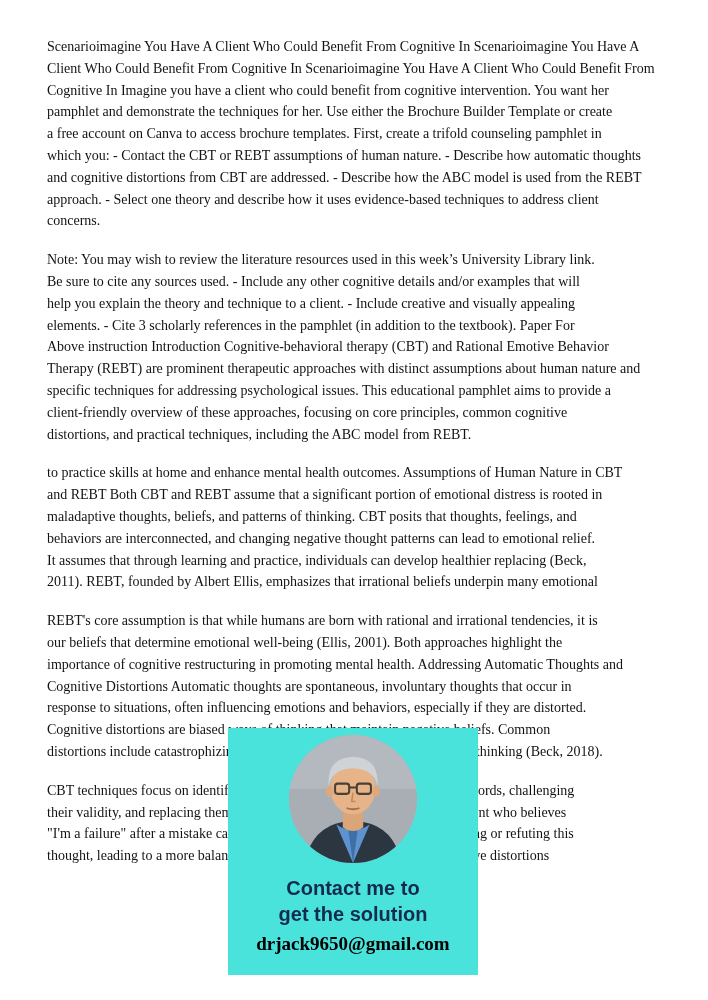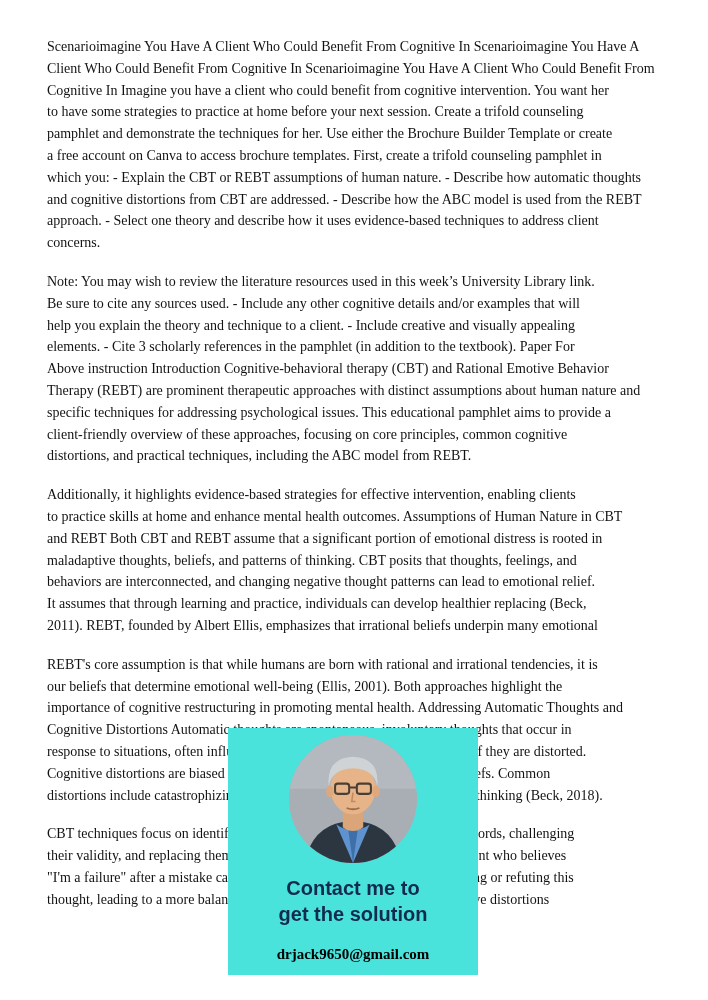--- a/index.html
+++ b/index.html
@@ -48,59 +48,57 @@
   .contact-heading {
     margin-top: 12px;
     font-family: "Liberation Sans", sans-serif;
     font-weight: 700;
     font-size: 20px;
     line-height: 26px;
     color: #132C4E;
     text-align: center;
   }
   .contact-email {
-    margin-top: 19px;
+    margin-top: 6px;
     font-family: "Liberation Serif", serif;
     font-weight: 700;
-    font-size: 15px;
+    font-size: 19px;
     color: #000000;
     text-align: left;
   }
 </style>
 </head>
 <body>
 
 <div class="page">
 
   <div class="doc">
       <div class="para">
         <div class="line">Scenarioimagine You Have A Client Who Could Benefit From Cognitive In Scenarioimagine You Have A</div>
         <div class="line">Client Who Could Benefit From Cognitive In Scenarioimagine You Have A Client Who Could Benefit From</div>
         <div class="line">Cognitive In Imagine you have a client who could benefit from cognitive intervention. You want her</div>
-        <div class="line">to have some strategies to practice at home before your next session. Create a trifold counseling</div>
         <div class="line">pamphlet and demonstrate the techniques for her. Use either the Brochure Builder Template or create</div>
         <div class="line">a free account on Canva to access brochure templates. First, create a trifold counseling pamphlet in</div>
-        <div class="line">which you: - Explain the CBT or REBT assumptions of human nature. - Describe how automatic thoughts</div>
+        <div class="line">which you: - Contact the CBT or REBT assumptions of human nature. - Describe how automatic thoughts</div>
         <div class="line">and cognitive distortions from CBT are addressed. - Describe how the ABC model is used from the REBT</div>
         <div class="line">approach. - Select one theory and describe how it uses evidence-based techniques to address client</div>
         <div class="line">concerns.</div>
       </div>
       <div class="para">
         <div class="line">Note: You may wish to review the literature resources used in this week’s University Library link.</div>
         <div class="line">Be sure to cite any sources used. - Include any other cognitive details and/or examples that will</div>
         <div class="line">help you explain the theory and technique to a client. - Include creative and visually appealing</div>
         <div class="line">elements. - Cite 3 scholarly references in the pamphlet (in addition to the textbook). Paper For</div>
         <div class="line">Above instruction Introduction Cognitive-behavioral therapy (CBT) and Rational Emotive Behavior</div>
         <div class="line">Therapy (REBT) are prominent therapeutic approaches with distinct assumptions about human nature and</div>
         <div class="line">specific techniques for addressing psychological issues. This educational pamphlet aims to provide a</div>
         <div class="line">client-friendly overview of these approaches, focusing on core principles, common cognitive</div>
         <div class="line">distortions, and practical techniques, including the ABC model from REBT.</div>
       </div>
       <div class="para">
-        <div class="line">Additionally, it highlights evidence-based strategies for effective intervention, enabling clients</div>
         <div class="line">to practice skills at home and enhance mental health outcomes. Assumptions of Human Nature in CBT</div>
         <div class="line">and REBT Both CBT and REBT assume that a significant portion of emotional distress is rooted in</div>
         <div class="line">maladaptive thoughts, beliefs, and patterns of thinking. CBT posits that thoughts, feelings, and</div>
         <div class="line">behaviors are interconnected, and changing negative thought patterns can lead to emotional relief.</div>
         <div class="line">It assumes that through learning and practice, individuals can develop healthier replacing (Beck,</div>
         <div class="line">2011). REBT, founded by Albert Ellis, emphasizes that irrational beliefs underpin many emotional</div>
       </div>
       <div class="para">
         <div class="line">REBT's core assumption is that while humans are born with rational and irrational tendencies, it is</div>
         <div class="line">our beliefs that determine emotional well-being (Ellis, 2001). Both approaches highlight the</div>

